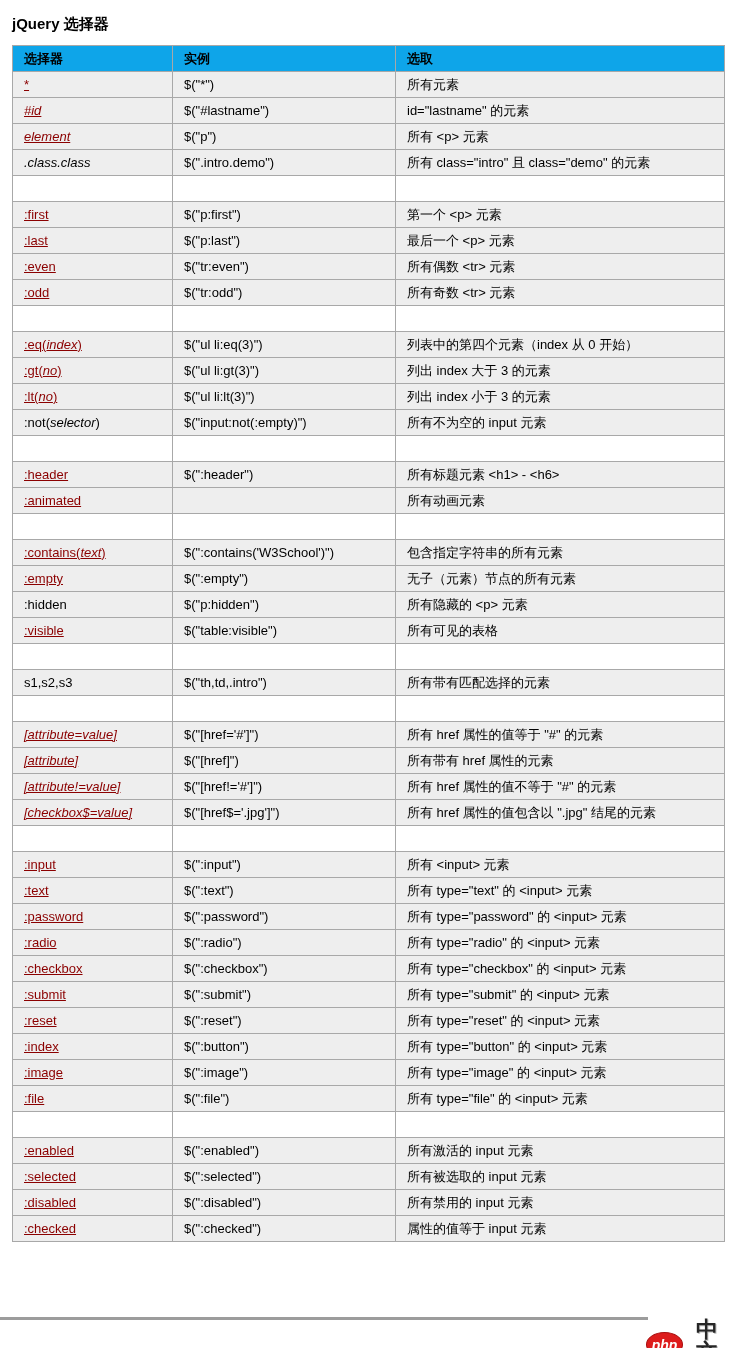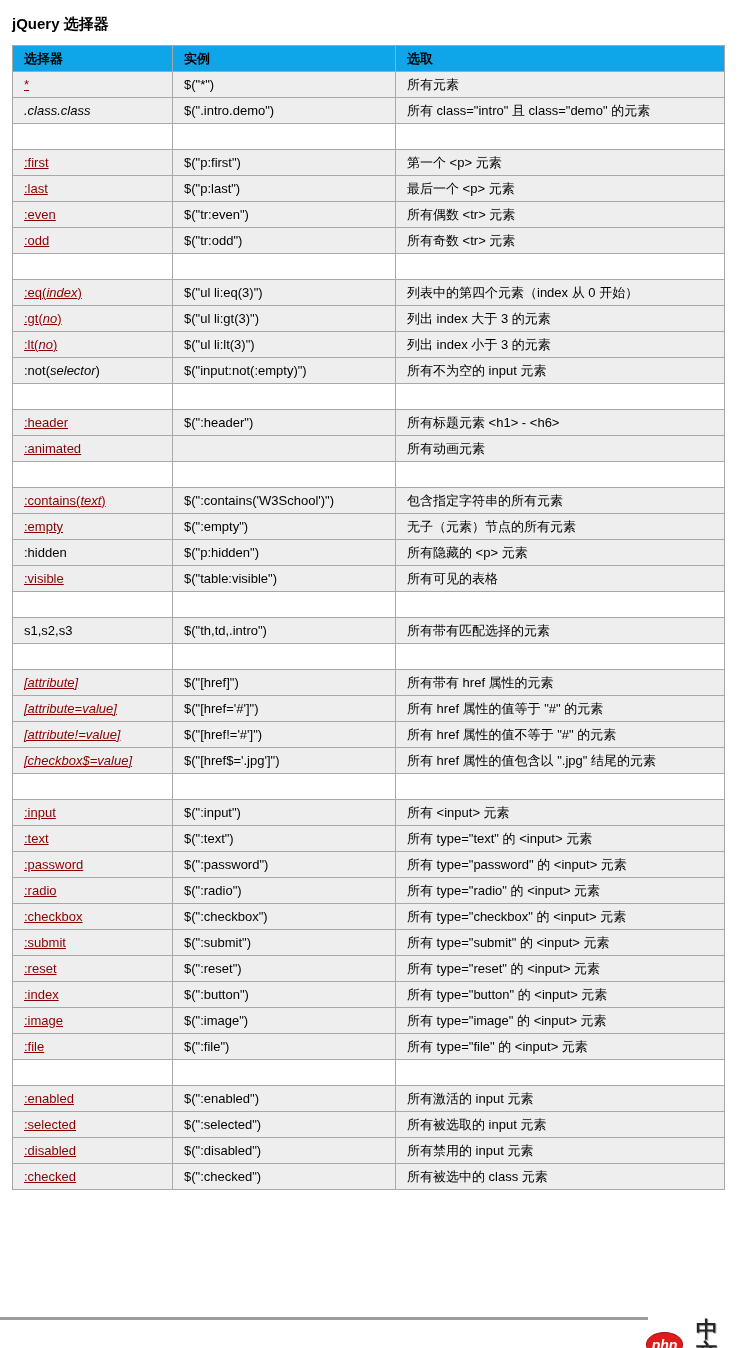--- a/index.html
+++ b/index.html
@@ -112,20 +112,30 @@
       <th>选取</th>
     </tr>
   </thead>
   <tbody>
       <tr>
         <td><a class="sel-link" href="#"><span>*</span></a></td>
         <td>$("*")</td>
         <td>所有元素</td>
       </tr>
       <tr>
+        <td><a class="sel-link" href="#"><i>#id</i></a></td>
+        <td>$("#lastname")</td>
+        <td>id="lastname" 的元素</td>
+      </tr>
+      <tr>
+        <td><a class="sel-link" href="#"><i>element</i></a></td>
+        <td>$("p")</td>
+        <td>所有 &lt;p&gt; 元素</td>
+      </tr>
+      <tr>
         <td><span class="sel-plain"><i>.class.class</i></span></td>
         <td>$(".intro.demo")</td>
         <td>所有 class="intro" 且 class="demo" 的元素</td>
       </tr>
       <tr class="spacer">
         <td></td>
         <td></td>
         <td></td>
       </tr>
       <tr>
@@ -222,30 +232,30 @@
         <td><span class="sel-plain"><span>s1,s2,s3</span></span></td>
         <td>$("th,td,.intro")</td>
         <td>所有带有匹配选择的元素</td>
       </tr>
       <tr class="spacer">
         <td></td>
         <td></td>
         <td></td>
       </tr>
       <tr>
+        <td><a class="sel-link" href="#"><i>[attribute=value]</i></a></td>
+        <td>$("[href='#']")</td>
+        <td>所有 href 属性的值等于 "#" 的元素</td>
+      </tr>
+      <tr>
         <td><a class="sel-link" href="#"><i>[attribute]</i></a></td>
         <td>$("[href]")</td>
         <td>所有带有 href 属性的元素</td>
       </tr>
       <tr>
-        <td><a class="sel-link" href="#"><i>[attribute=value]</i></a></td>
-        <td>$("[href='#']")</td>
-        <td>所有 href 属性的值等于 "#" 的元素</td>
-      </tr>
-      <tr>
         <td><a class="sel-link" href="#"><i>[attribute!=value]</i></a></td>
         <td>$("[href!='#']")</td>
         <td>所有 href 属性的值不等于 "#" 的元素</td>
       </tr>
       <tr>
         <td><a class="sel-link" href="#"><i>[checkbox$=value]</i></a></td>
         <td>$("[href$='.jpg']")</td>
         <td>所有 href 属性的值包含以 ".jpg" 结尾的元素</td>
       </tr>
       <tr class="spacer">
@@ -319,21 +329,21 @@
         <td>所有被选取的 input 元素</td>
       </tr>
       <tr>
         <td><a class="sel-link" href="#"><span>:disabled</span></a></td>
         <td>$(":disabled")</td>
         <td>所有禁用的 input 元素</td>
       </tr>
       <tr>
         <td><a class="sel-link" href="#"><span>:checked</span></a></td>
         <td>$(":checked")</td>
-        <td>所有被选中的 class 元素</td>
+        <td>属性的值等于 input 元素</td>
       </tr>
     </tbody>
 </table>
 
 <div class="footer-divider"></div>
 
 <a class="site-logo" href="#">
   <span class="php-badge">
     <span>php</span>
   </span>

